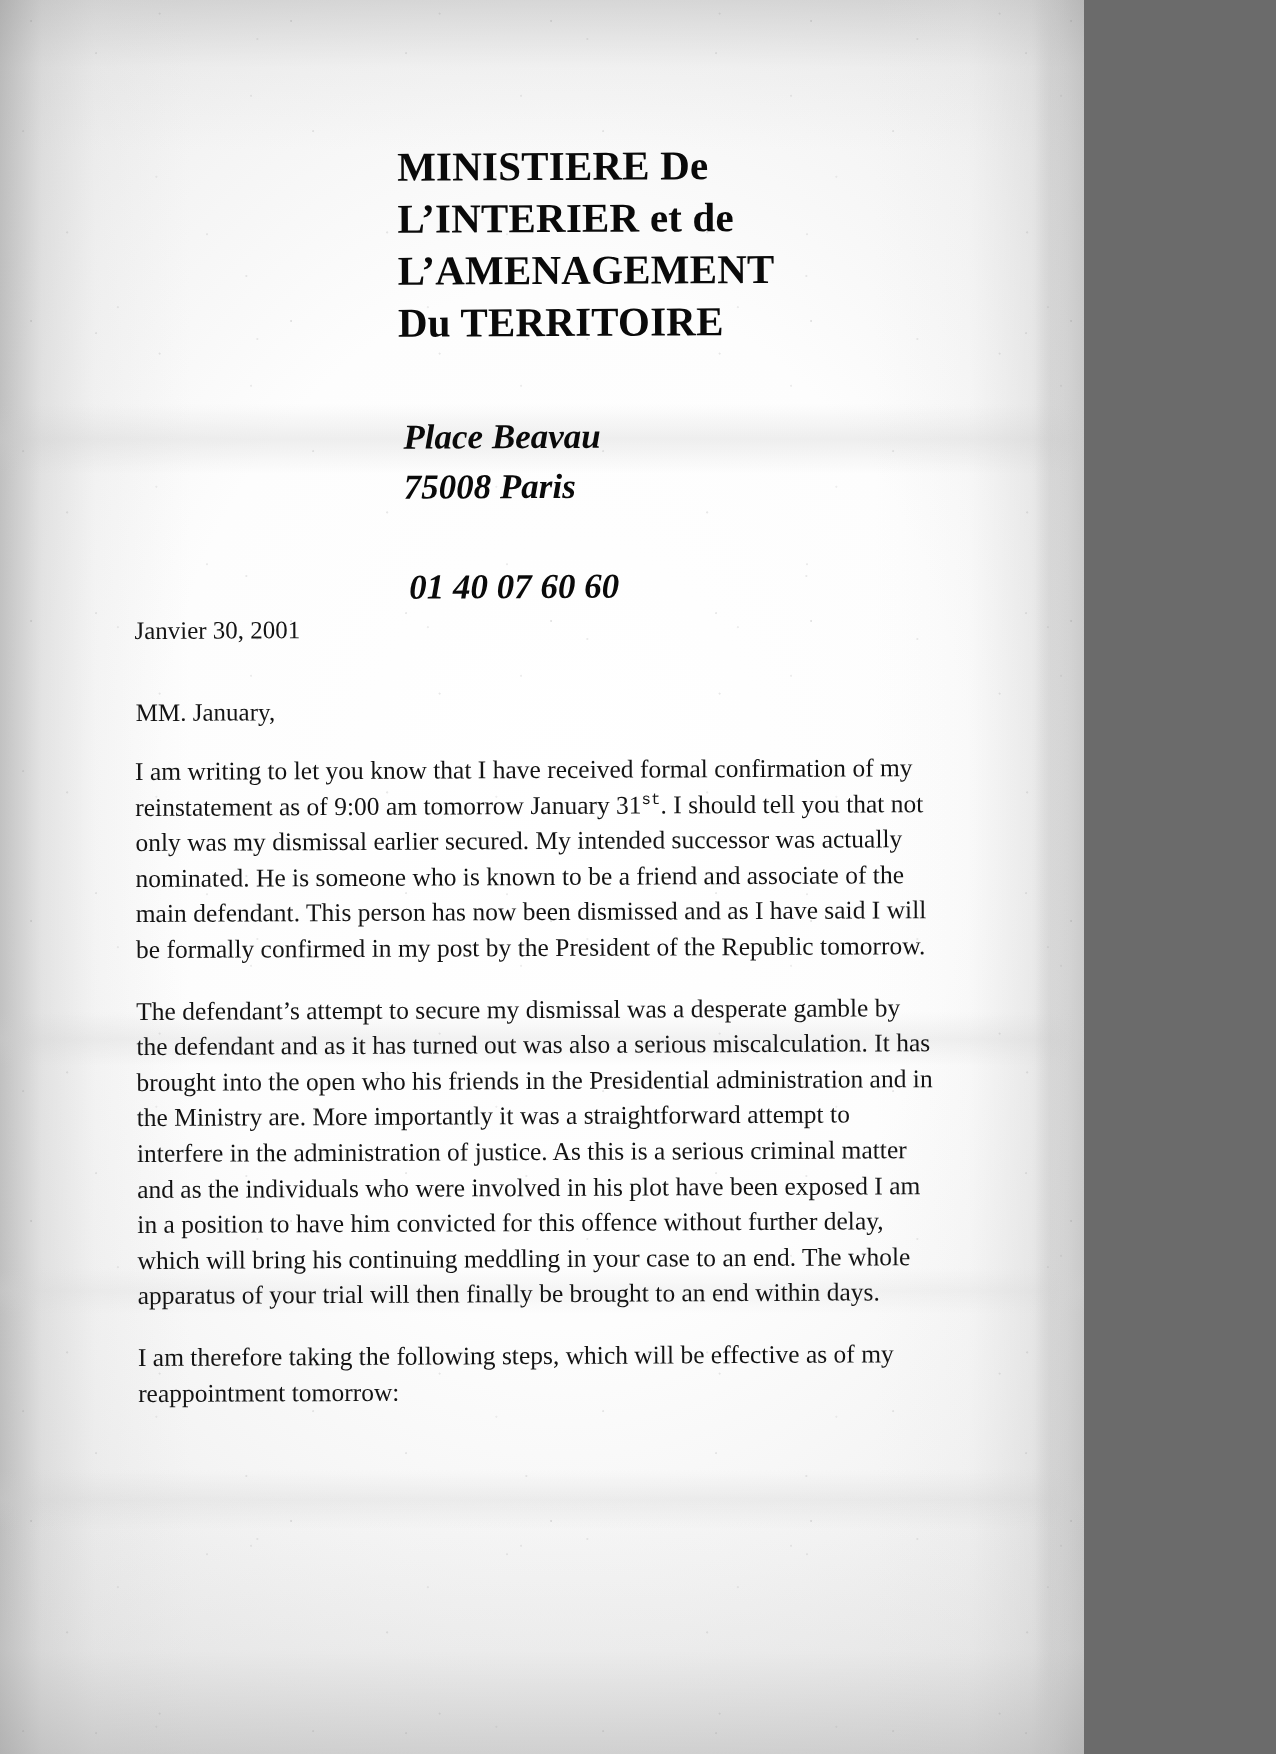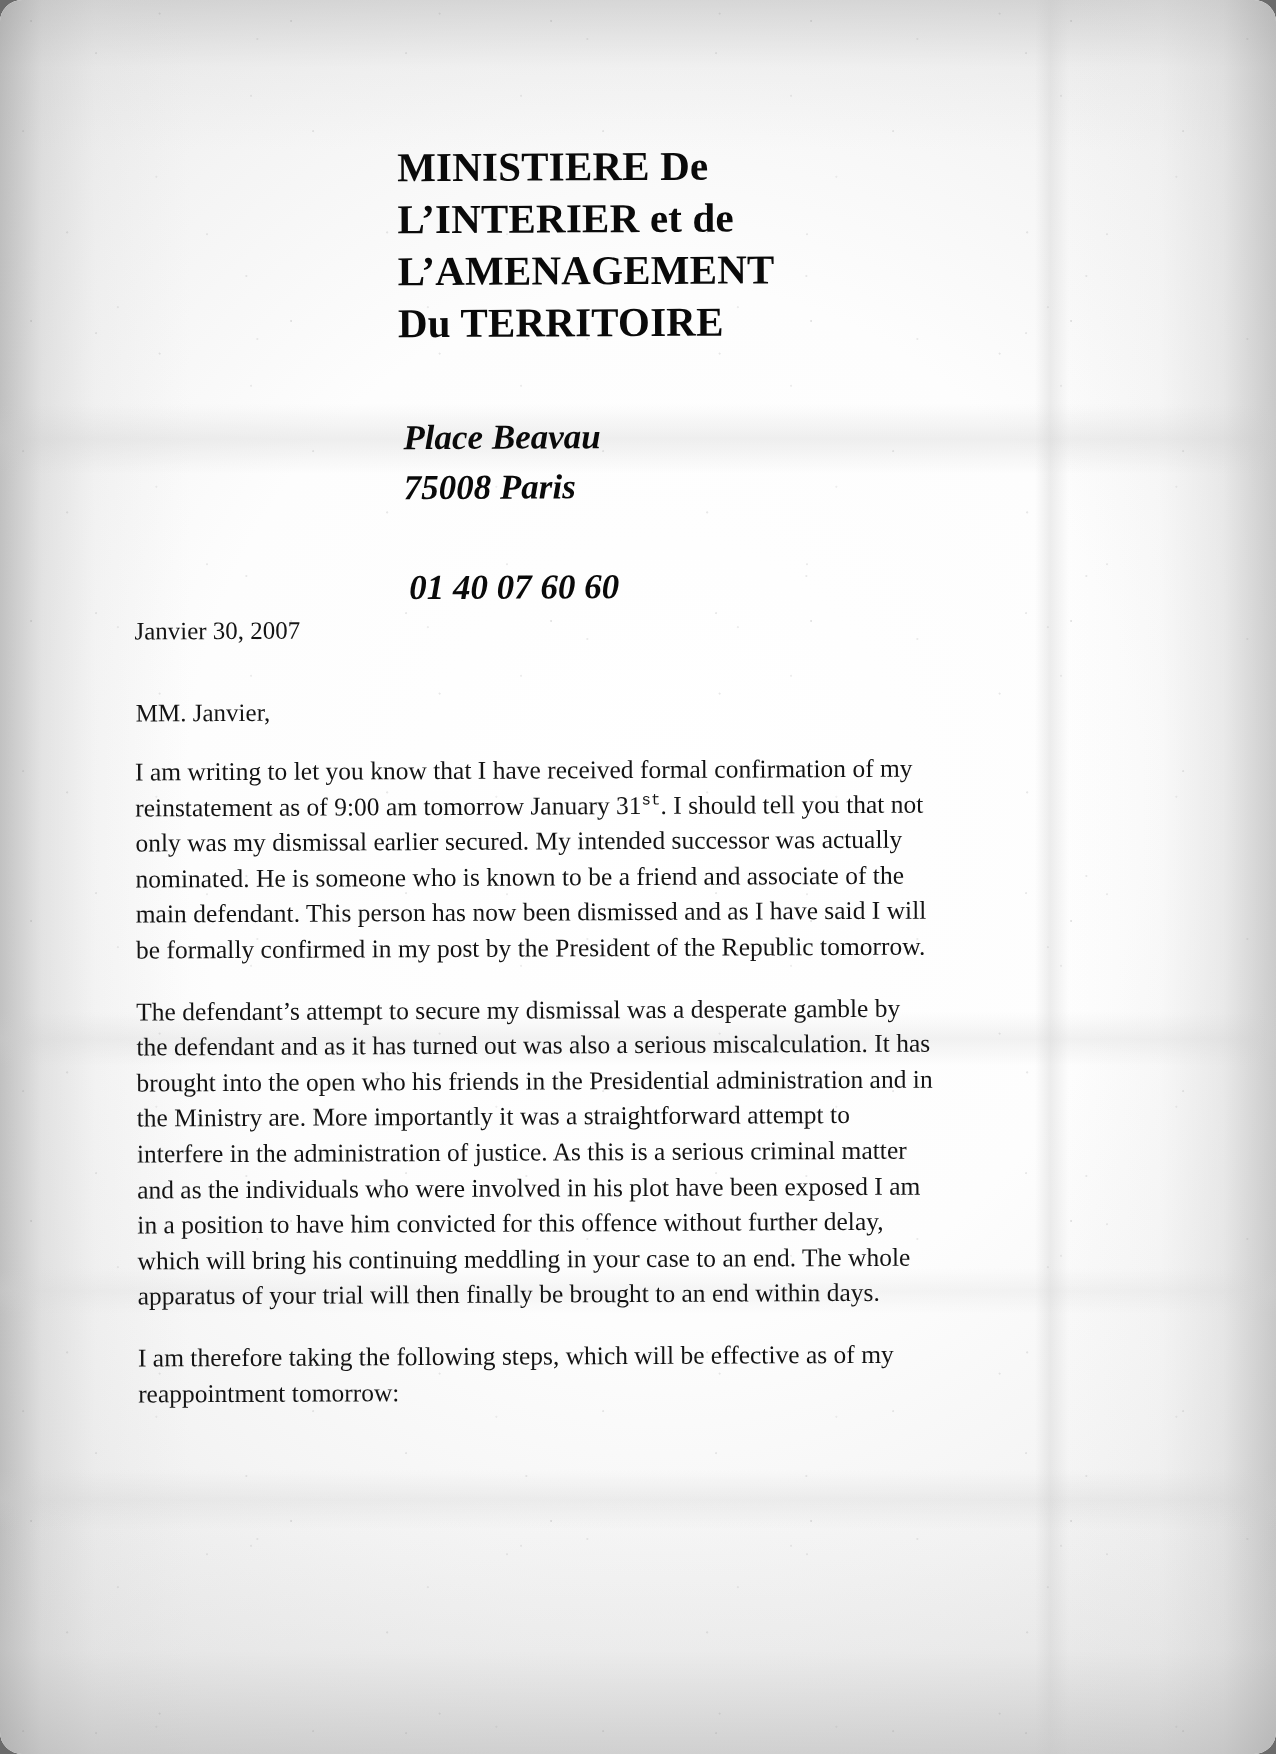--- a/index.html
+++ b/index.html
@@ -2,27 +2,26 @@
 <html><head>
 <meta charset="utf-8">
 <style>
   html, body {
     margin: 0;
     padding: 0;
     background: #6b6b6b;
   }
   .page {
     position: relative;
-    width: 1276px;
+    width: 1084px;
     height: 1754px;
     overflow: hidden;
     background: #ffffff;
     font-family: "Liberation Serif", "DejaVu Serif", serif;
     color: #111111;
-    border-radius: 22px;
   }
 
   
   .paper {
     position: absolute;
     inset: 0;
     background:
       radial-gradient(ellipse 78% 62% at 52% 46%, #ffffff 0%, #fdfdfd 48%, #f4f4f4 74%, #e9e9e9 100%);
   }
   
@@ -218,23 +217,23 @@
       <div class="lh-line">Du TERRITOIRE</div>
     </div>
 
     <div class="address">
       <div class="addr-line">Place Beavau</div>
       <div class="addr-line">75008 Paris</div>
     </div>
 
     <div class="phone">01 40 07 60 60</div>
 
-    <div class="date">Janvier 30, 2007</div>
-
-    <div class="salutation">MM. Janvier,</div>
+    <div class="date">Janvier 30, 2001</div>
+
+    <div class="salutation">MM. January,</div>
 
     <div class="body">
       <p><span>I am writing to let you know that I have received formal confirmation of my reinstatement as of 9:00 am tomorrow January 31</span><sup>st</sup><span>.  I should tell you that not only was my dismissal earlier secured.  My intended successor was actually nominated.  He is someone who is known to be a friend and associate of the main defendant.  This person has now been dismissed and as I have said I will be formally confirmed in my post by the President of the Republic tomorrow.</span></p>
       <p>The defendant’s attempt to secure my dismissal was a desperate gamble by the defendant and as it has turned out was also a serious miscalculation.  It has brought into the open who his friends in the Presidential administration and in the Ministry are.  More importantly it was a straightforward attempt to interfere in the administration of justice.  As this is a serious criminal matter and as the individuals who were involved in his plot have been exposed I am in a position to have him convicted for this offence without further delay, which will bring his continuing meddling in your case to an end.  The whole apparatus of your trial will then finally be brought to an end within days.</p>
       <p>I am therefore taking the following steps, which will be effective as of my reappointment tomorrow:</p>
     </div>
 
   </div>
 </div>
 

